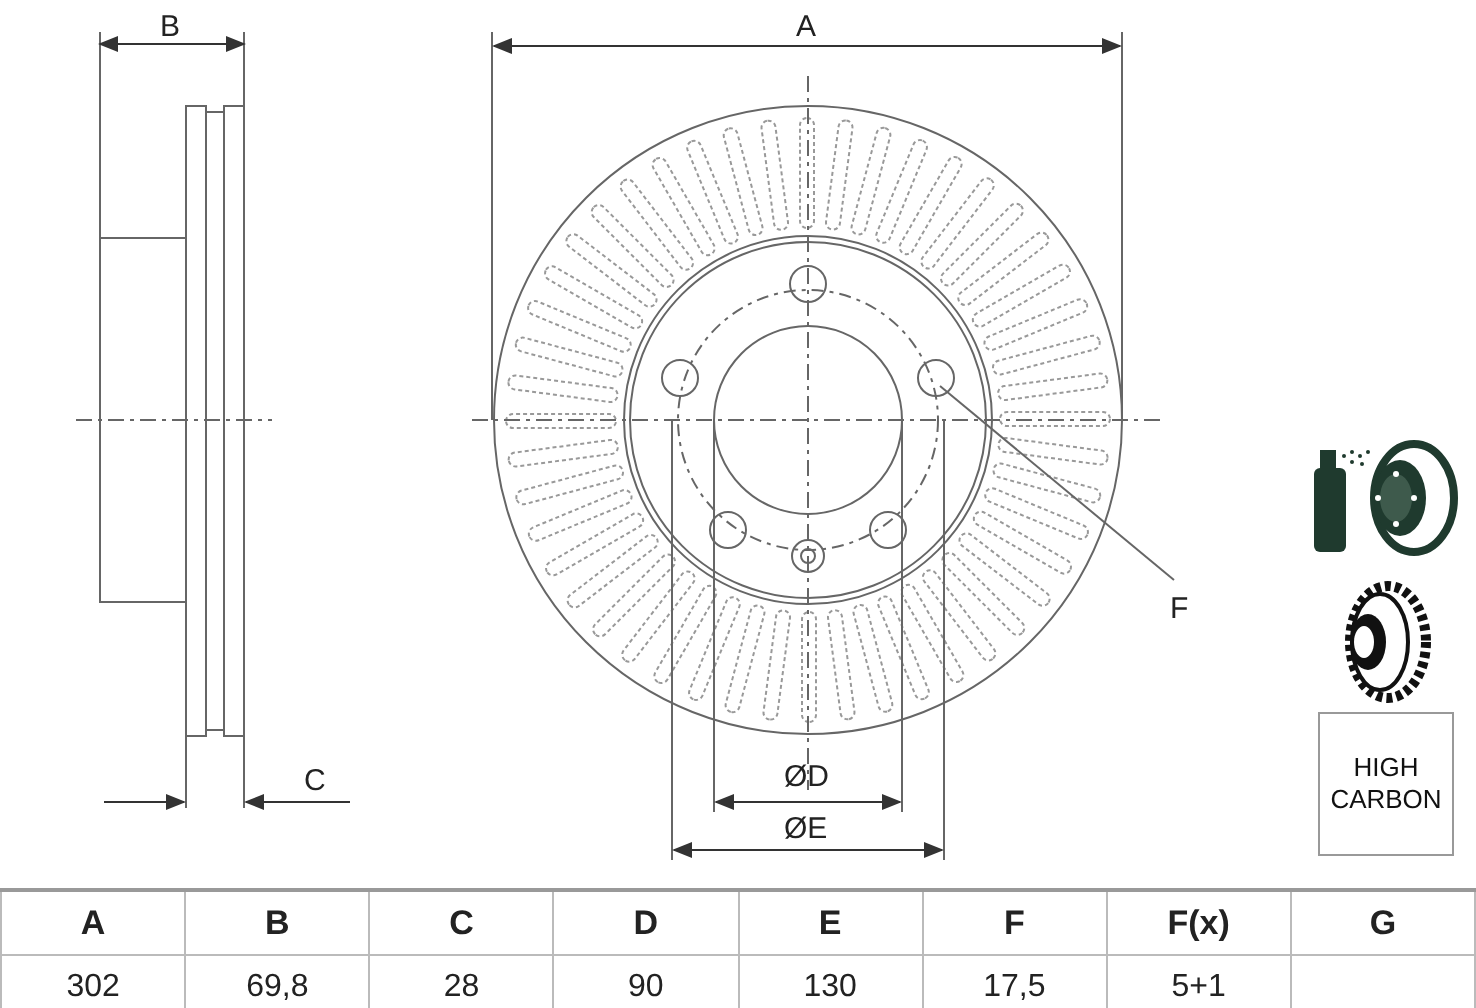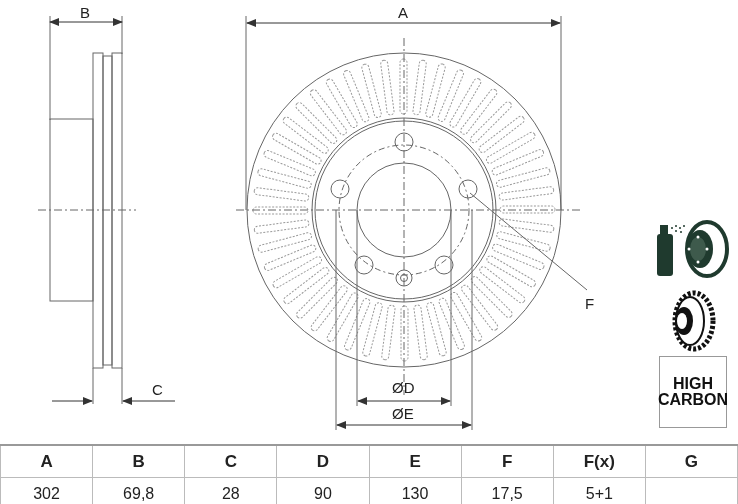--- a/index.html
+++ b/index.html
@@ -3,21 +3,21 @@
 <meta charset="utf-8">
 <style>
   html, body { margin:0; padding:0; background:#ffffff; }
   body { width:738px; height:504px; position:relative; overflow:hidden; font-family:"Liberation Sans", sans-serif; }
   #drawing { position:absolute; left:0; top:0; }
   .lbl { font-family:"Liberation Sans", sans-serif; font-size:15px; fill:#222; }
   table.spec { position:absolute; left:0; top:444px; width:738px; border-collapse:collapse; table-layout:fixed; }
   table.spec td { border:1px solid #bbb; text-align:center; height:29px; font-family:"Liberation Sans", sans-serif; color:#222; font-size:16px; }
   table.spec tr.hdr td { font-weight:bold; font-size:17px; }
   table.spec tr:first-child td { border-top:2px solid #999; }
-  .hc-box { position:absolute; left:659px; top:356px; width:66px; height:70px; border:1px solid #999; display:flex; flex-direction:column; align-items:center; justify-content:center; font-weight:bold; font-size:16px; line-height:16px; color:#111; }
+  .hc-box { position:absolute; left:659px; top:356px; width:66px; height:70px; border:1px solid #999; display:flex; flex-direction:column; align-items:center; justify-content:center; font-weight:normal; font-size:13px; line-height:16px; color:#111; }
 </style>
 </head>
 <body>
 
 <svg id="drawing" width="738" height="440" viewBox="0 0 738 440" xmlns="http://www.w3.org/2000/svg">
   <defs>
     <marker id="arr" markerWidth="10" markerHeight="8" refX="9" refY="4" orient="auto-start-reverse" markerUnits="userSpaceOnUse">
       <path d="M0,0 L10,4 L0,8 z" fill="#333"></path>
     </marker>
   </defs>

